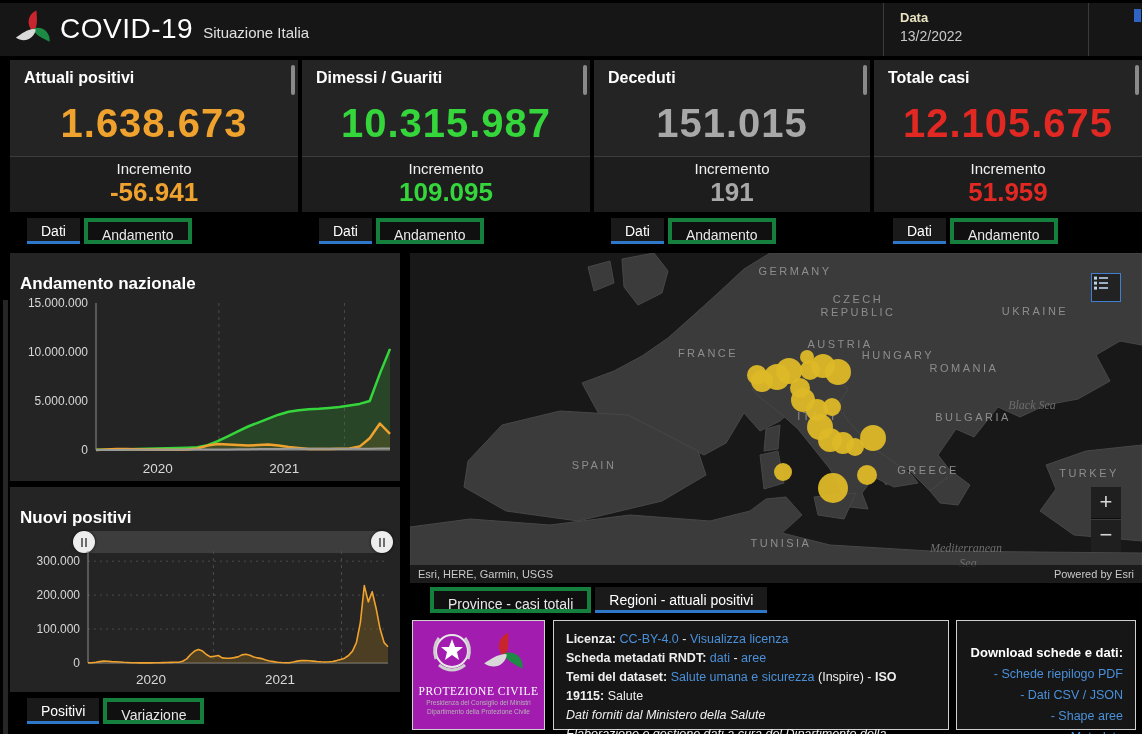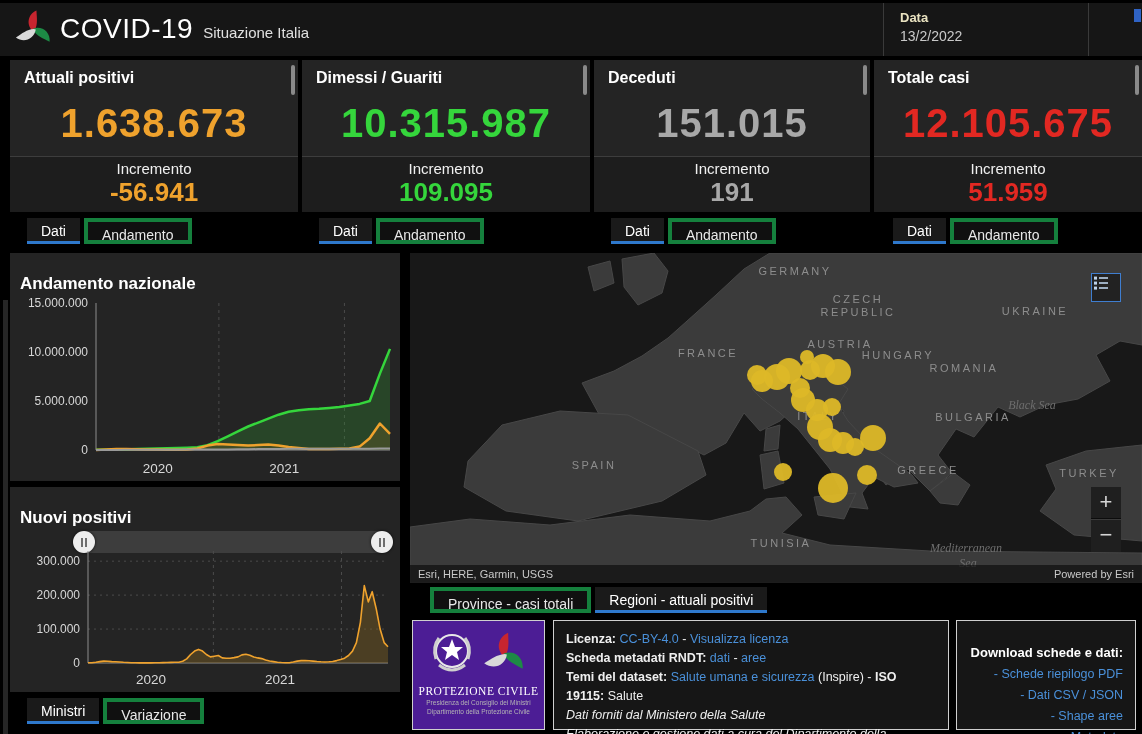--- a/index.html
+++ b/index.html
@@ -58,21 +58,21 @@
                 color:#c9c9c9; font-size:11px; line-height:18px; padding:0 8px; display:flex; justify-content:space-between; }
   #legend-button { position:absolute; left:681px; top:20px; width:30px; height:29px; background:#222;
                    border:1px solid #3f7ed0; display:flex; align-items:center; justify-content:center; }
   .zoom-btn { position:absolute; left:681px; width:30px; height:32px; background:#1f1f1f; color:#d5d5d5;
               font-size:22px; text-align:center; line-height:30px; font-weight:300; }
   #zoom-in { top:234px; border-bottom:1px solid #0c0c0c; }
   #zoom-out { top:267px; }
 
   
   .fpanel { position:absolute; top:620px; height:110px; background:#161616; border:1px solid #cfcfcf; }
-  #logo-panel { left:412px; width:133px; background:#4c1d95; text-align:center; }
+  #logo-panel { left:412px; width:133px; background:#a21caf; text-align:center; }
   #logo-panel .logos { display:flex; justify-content:center; gap:6px; margin-top:8px; }
   #pc-title { color:#fff; font-size:11.5px; font-family:"Liberation Serif", serif; letter-spacing:0.5px; margin-top:6px; }
   .pc-sub { color:#b5b5b5; font-size:6.5px; margin-top:2px; }
 
   #info-panel { left:553px; width:396px; padding:9px 12px; color:#efefef; font-size:12.5px; line-height:19px; }
   #info-panel b { font-weight:bold; }
   #info-panel .lnk { color:var(--link,#4a90d9); cursor:pointer; }
   #info-panel .ital { font-style:italic; }
 
   #download-panel { left:956px; width:180px; padding:24px 12px;text-align:right; }
@@ -209,21 +209,21 @@
         <text x="68" y="22.181818181818187" fill="#d8d8d8" font-size="12" text-anchor="end">300.000</text>
         <line x1="76" x2="76" y1="8" y2="120" stroke="#8c8c8c"></line>
         <line x1="76" x2="376" y1="120" y2="120" stroke="#8c8c8c"></line>
         <text x="139" y="141" fill="#d8d8d8" font-size="13.5" text-anchor="middle">2020</text>
         <text x="268" y="141" fill="#d8d8d8" font-size="13.5" text-anchor="middle">2021</text>
         <path d="M76.0,119.8L79.9,119.7L83.9,119.3L87.8,118.6L91.8,118.1L95.7,118.3L99.7,118.6L103.6,118.8L107.6,119.0L111.5,119.3L115.5,119.5L119.4,119.7L123.4,119.8L127.3,119.9L131.3,119.9L135.2,119.9L139.2,119.9L143.1,119.8L147.1,119.7L151.0,119.6L154.9,119.5L158.9,119.4L162.8,119.3L166.8,119.2L170.7,118.3L174.7,115.9L178.6,111.5L182.6,108.1L186.5,106.4L190.5,108.1L194.4,111.5L198.4,113.9L202.3,113.2L206.3,112.5L210.2,114.9L214.2,115.2L218.1,115.2L222.1,114.6L226.0,113.9L229.9,111.9L233.9,111.2L237.8,112.2L241.8,113.9L245.7,114.9L249.7,115.6L253.6,116.9L257.6,118.0L261.5,118.6L265.5,119.2L269.4,119.5L273.4,119.7L277.3,119.7L281.3,119.0L285.2,118.1L289.2,117.6L293.1,117.5L297.1,117.8L301.0,118.1L304.9,118.5L308.9,118.8L312.8,119.0L316.8,118.8L320.7,118.5L324.7,117.6L328.6,116.6L332.6,115.2L336.5,112.5L340.5,108.1L344.4,99.6L348.4,79.3L352.3,42.6L356.3,58.9L360.2,48.7L364.2,65.7L368.1,86.1L372.1,99.6L376.0,103.7L376,120L76,120Z" fill="rgba(125,95,35,0.45)" stroke="none"></path>
         <path d="M76.0,119.8L79.9,119.7L83.9,119.3L87.8,118.6L91.8,118.1L95.7,118.3L99.7,118.6L103.6,118.8L107.6,119.0L111.5,119.3L115.5,119.5L119.4,119.7L123.4,119.8L127.3,119.9L131.3,119.9L135.2,119.9L139.2,119.9L143.1,119.8L147.1,119.7L151.0,119.6L154.9,119.5L158.9,119.4L162.8,119.3L166.8,119.2L170.7,118.3L174.7,115.9L178.6,111.5L182.6,108.1L186.5,106.4L190.5,108.1L194.4,111.5L198.4,113.9L202.3,113.2L206.3,112.5L210.2,114.9L214.2,115.2L218.1,115.2L222.1,114.6L226.0,113.9L229.9,111.9L233.9,111.2L237.8,112.2L241.8,113.9L245.7,114.9L249.7,115.6L253.6,116.9L257.6,118.0L261.5,118.6L265.5,119.2L269.4,119.5L273.4,119.7L277.3,119.7L281.3,119.0L285.2,118.1L289.2,117.6L293.1,117.5L297.1,117.8L301.0,118.1L304.9,118.5L308.9,118.8L312.8,119.0L316.8,118.8L320.7,118.5L324.7,117.6L328.6,116.6L332.6,115.2L336.5,112.5L340.5,108.1L344.4,99.6L348.4,79.3L352.3,42.6L356.3,58.9L360.2,48.7L364.2,65.7L368.1,86.1L372.1,99.6L376.0,103.7" fill="none" stroke="#efa22d" stroke-width="1.6" stroke-linejoin="round"></path>
       </svg>
   </div>
   <div class="tab-row" style="left:27px;top:698px;">
-    <div class="tab active">Ministri</div>
+    <div class="tab active">Positivi</div>
     <div class="tab inactive">Variazione</div>
   </div>
 
   <div id="map" class="abs">
     <svg width="732" height="330" viewBox="0 0 732 330">
       <rect x="0" y="0" width="732" height="330" fill="#181818"></rect>
       <g fill="#3b3b3b" stroke="#474747" stroke-width="1">
 
         <path d="M212,6 L244,0 L258,18 L252,40 L228,52 L214,34 Z"></path>
         <path d="M178,14 L200,8 L204,30 L184,38 Z"></path>

